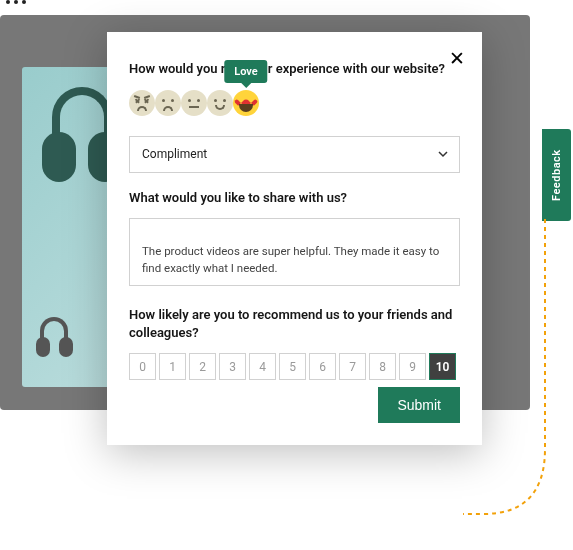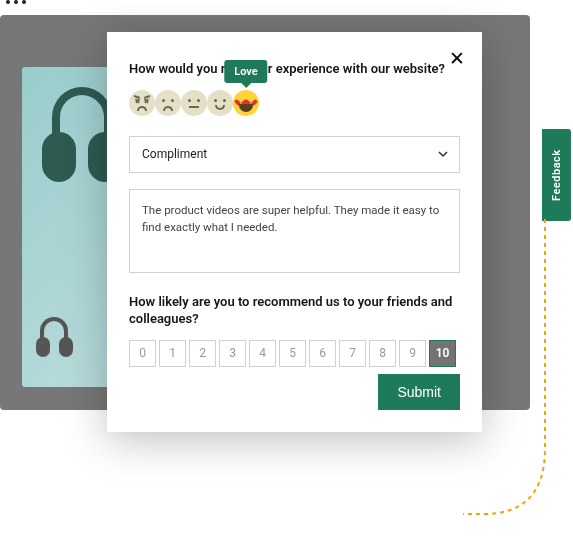--- a/index.html
+++ b/index.html
@@ -50,25 +50,25 @@
   .cross-eye::before { transform: rotate(45deg); }
   .cross-eye::after { transform: rotate(-45deg); }
   .cross-eye.l { left: 6px; } .cross-eye.r { right: 6px; }
 
   .tooltip { position: absolute; top: -30px; left: 50%; transform: translateX(-50%); background: #1f7a5a; color: #fff; font-size: 11px; font-weight: 600; padding: 5px 10px; border-radius: 3px; white-space: nowrap; }
   .tooltip::after { content: ""; position: absolute; bottom: -5px; left: 50%; transform: translateX(-50%); border: 5px solid transparent; border-top-color: #1f7a5a; border-bottom: none; }
 
   .select { position: relative; border: 1px solid #d1d1d1; height: 37px; display: flex; align-items: center; padding: 0 12px; font-size: 12px; color: #222; margin-bottom: 16px; cursor: pointer; }
   .select svg { position: absolute; right: 10px; top: 50%; transform: translateY(-50%); }
 
-  .textarea { border: 1px solid #d1d1d1; padding: 12px 12px; font-size: 11.5px; line-height: 1.5; color: #444; height: 84px; margin-bottom: 20px; }
+  .textarea { border: 1px solid #d1d1d1; padding: 24px 12px; font-size: 11.5px; line-height: 1.5; color: #444; height: 68px; margin-bottom: 20px; }
 
   .nps-row { display: flex; gap: 3px; margin-bottom: 7px; }
   .nps-cell { width: 27px; height: 27px; border: 1px solid #d1d1d1; display: flex; align-items: center; justify-content: center; font-size: 12px; color: #9a9a9a; cursor: pointer; }
-  .nps-cell.selected { background: #737373; border-color: #1f7a5a; color: #fff; font-weight: 600; }
+  .nps-cell.selected { background: #404040; border-color: #1f7a5a; color: #fff; font-weight: 600; }
   .nps-labels { display: flex; justify-content: space-between; font-size: 10.5px; color: #8e8e8e; margin-bottom: 26px; }
 
   .submit { float: right; background: #1f7a5a; color: #fff; border: none; padding: 10px 19px; font-size: 14px; cursor: pointer; }
 
   .feedback-tab { position: absolute; top: 129px; right: 2px; width: 29px; height: 92px; background: #1f7a5a; color: #fff; display: flex; align-items: center; justify-content: center; writing-mode: vertical-rl; font-size: 11px; font-weight: 600; letter-spacing: 0.5px; cursor: pointer; transform: rotate(180deg); border-radius: 3px 0 0 3px; }
 
   .wire { position: absolute; top: 219px; right: 15px; width: 95px; height: 300px; pointer-events: none; }
 </style>
 </head>
 <body>
@@ -141,20 +141,21 @@
       </div>
     </div>
 
     <div class="select">
       <span>Compliment</span>
       <svg width="12" height="12" viewBox="0 0 12 12">
           <path d="M2 4 L6 8 L10 4" fill="none" stroke="#333" stroke-width="1.5"></path>
         </svg>
     </div>
 
+    <div class="q">What would you like to share with us?</div>
     <div class="textarea">
       <span>The product videos are super helpful. They made it easy to find exactly what I needed.</span>
     </div>
 
     <div class="q">How likely are you to recommend us to your friends and colleagues?</div>
     <div class="nps-row">
         <div class="nps-cell">0</div>
         <div class="nps-cell">1</div>
         <div class="nps-cell">2</div>
         <div class="nps-cell">3</div>

